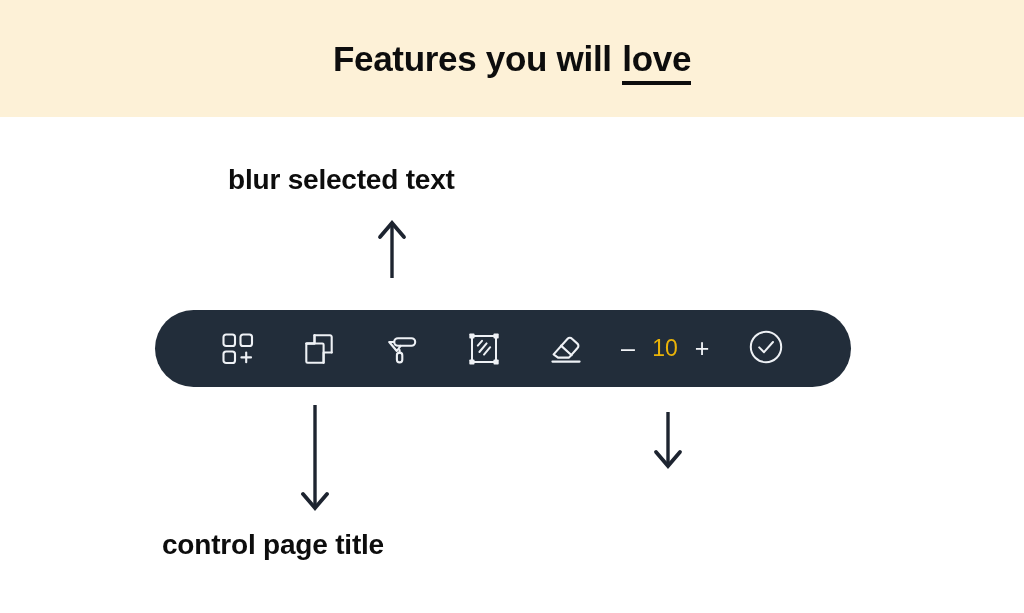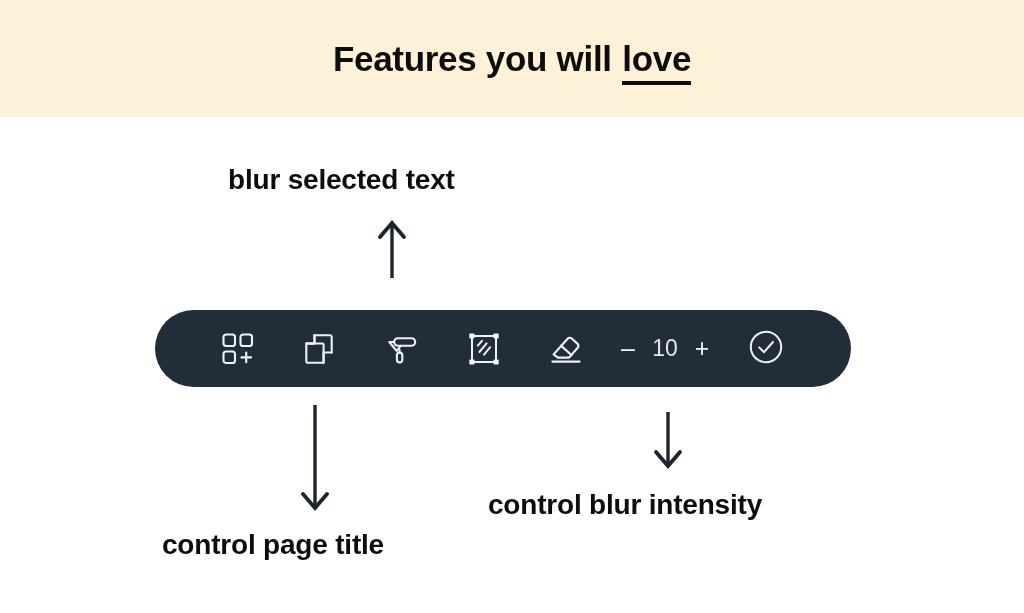--- a/index.html
+++ b/index.html
@@ -127,21 +127,21 @@
     color: #f2f4f7;
     font-size: 25px;
     font-weight: 400;
     line-height: 1;
     cursor: pointer;
     user-select: none;
   }
   .step-value {
     min-width: 40px;
     text-align: center;
-    color: #e5e5e5;
+    color: #eab308;
     font-size: 23px;
     font-weight: 500;
     line-height: 1;
     font-family: "Liberation Sans", sans-serif;
   }
   .confirm-btn {
     width: 86px;
     height: 77px;
     display: flex;
     align-items: center;
@@ -253,15 +253,14 @@
     <polyline points="10,89 22,103 34,89" fill="none" stroke="#1d2430" stroke-width="3.8" stroke-linecap="round" stroke-linejoin="miter"></polyline>
   </svg>
 
   <svg class="arrow arrow-down-r" width="44" height="62" viewBox="0 0 44 62">
     <line x1="22" y1="0" x2="22" y2="51" stroke="#1d2430" stroke-width="3.4" stroke-linecap="butt"></line>
     <polyline points="10,40 22,54 34,40" fill="none" stroke="#1d2430" stroke-width="3.8" stroke-linecap="round" stroke-linejoin="miter"></polyline>
   </svg>
 
   <div class="anno anno-bottom-left">control page title</div>
 
-  <div class="anno anno-bottom-right">control blur intensity</div>
 
 </div>
 
 </body></html>

